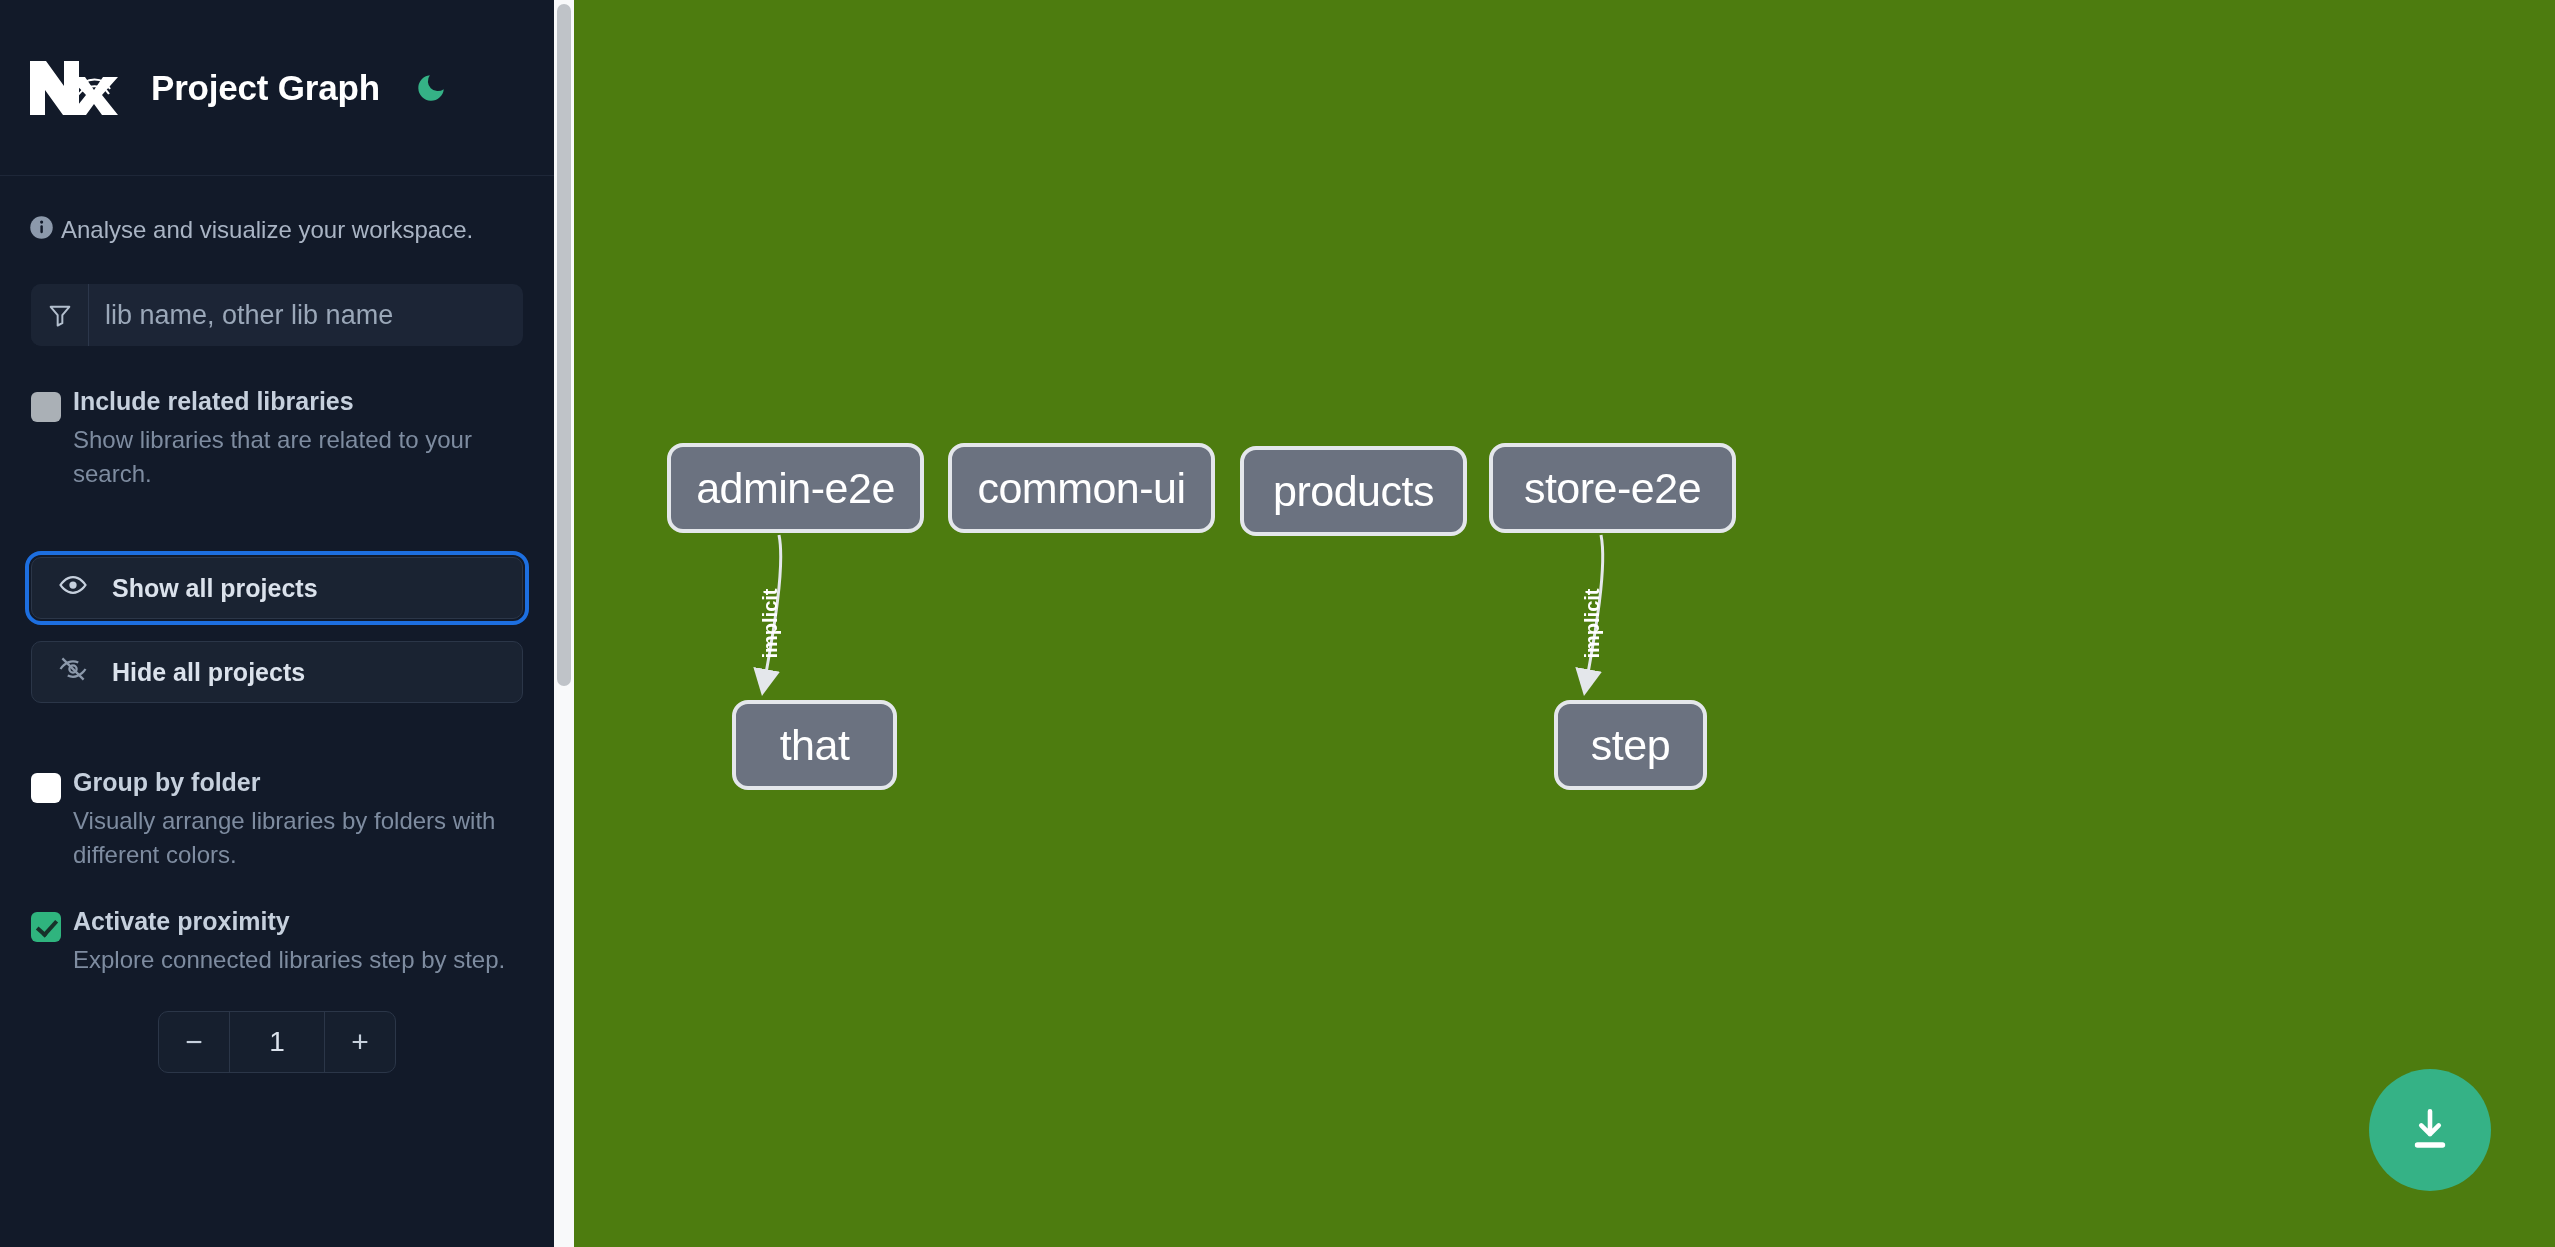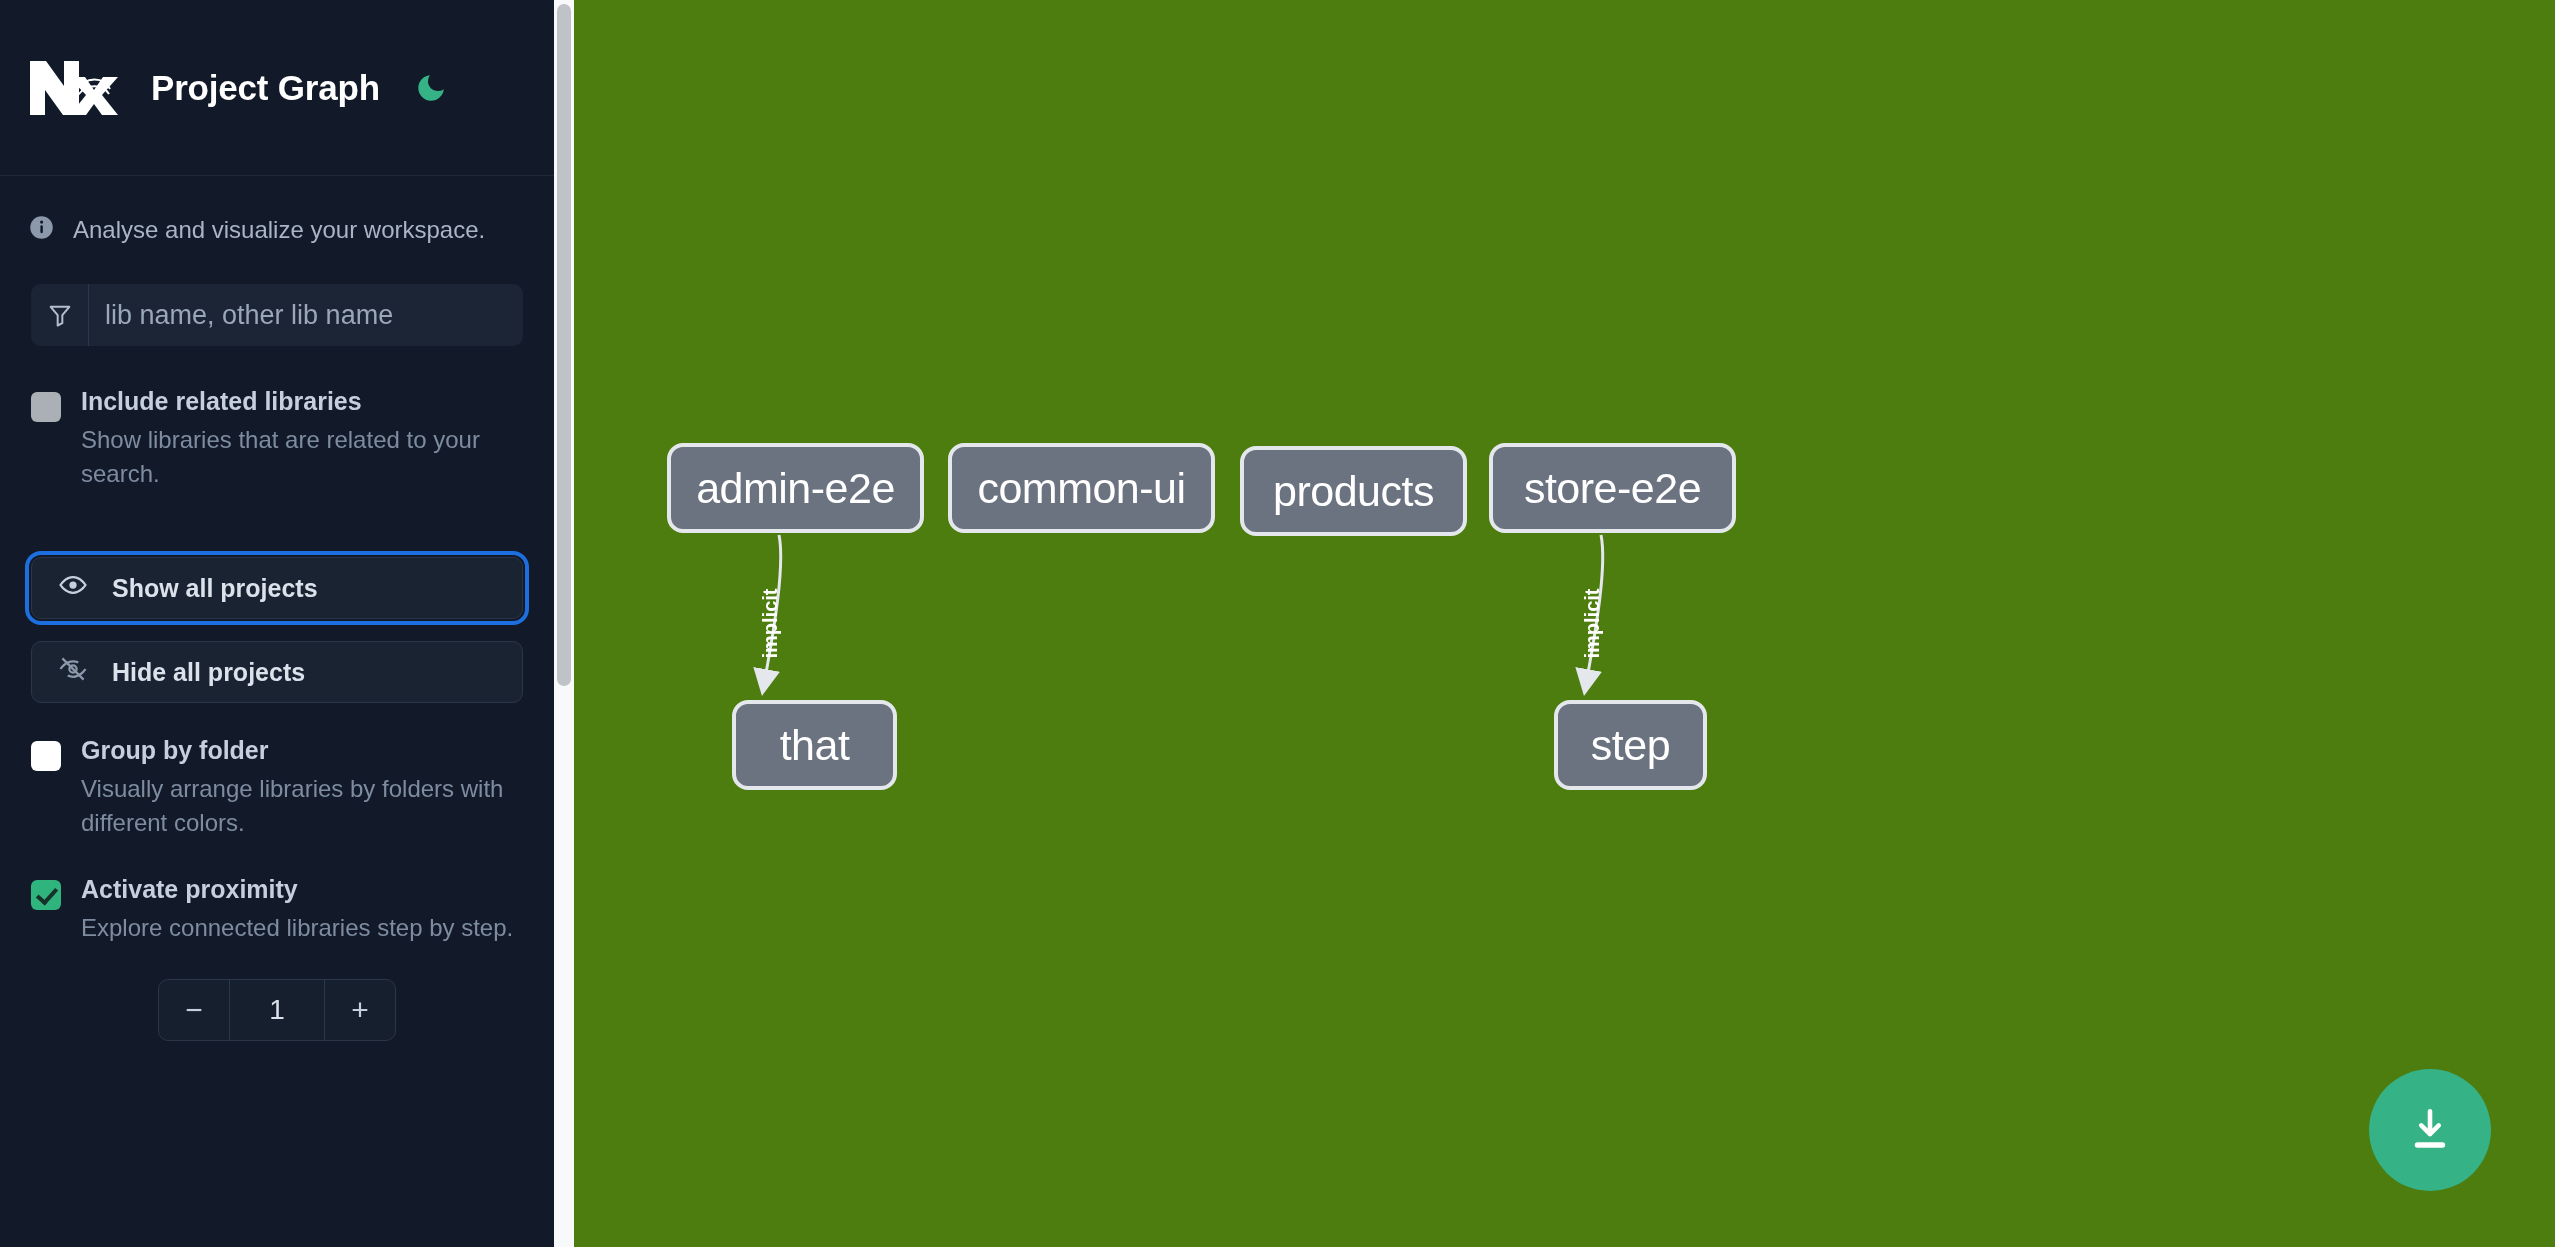--- a/index.html
+++ b/index.html
@@ -53,21 +53,21 @@
     width: 46px; height: 46px;
     display: flex; align-items: center; justify-content: center;
     cursor: pointer;
   }
 
   .sb-tagline {
     display: flex;
     align-items: center;
     padding: 0 28px;
     height: 108px;
-    gap: 18px;
+    gap: 6px;
   }
   .info-icon { flex: none; }
   .sb-tagline span {
     font-size: 24px;
     color: #a9b4c4;
     white-space: nowrap;
   }
 
   .sb-body { padding: 0 31px; }
 
@@ -95,21 +95,21 @@
     border: none;
     outline: none;
     color: #dbe2ec;
     font-size: 27px;
     font-family: "Liberation Sans", sans-serif;
     padding: 0 16px;
   }
   .filter-input::placeholder { color: #9aa7b8; }
 
   
-  .cb-row { display: flex; gap: 20px; margin-bottom: 34px; }
+  .cb-row { display: flex; gap: 12px; margin-bottom: 34px; margin-top: 32px; }
   .cb-col { flex: 1; }
 
   .cb-box {
     width: 30px; height: 30px;
     border-radius: 6px;
     flex: none;
     margin-top: 6px;
     position: relative;
     cursor: pointer;
   }

